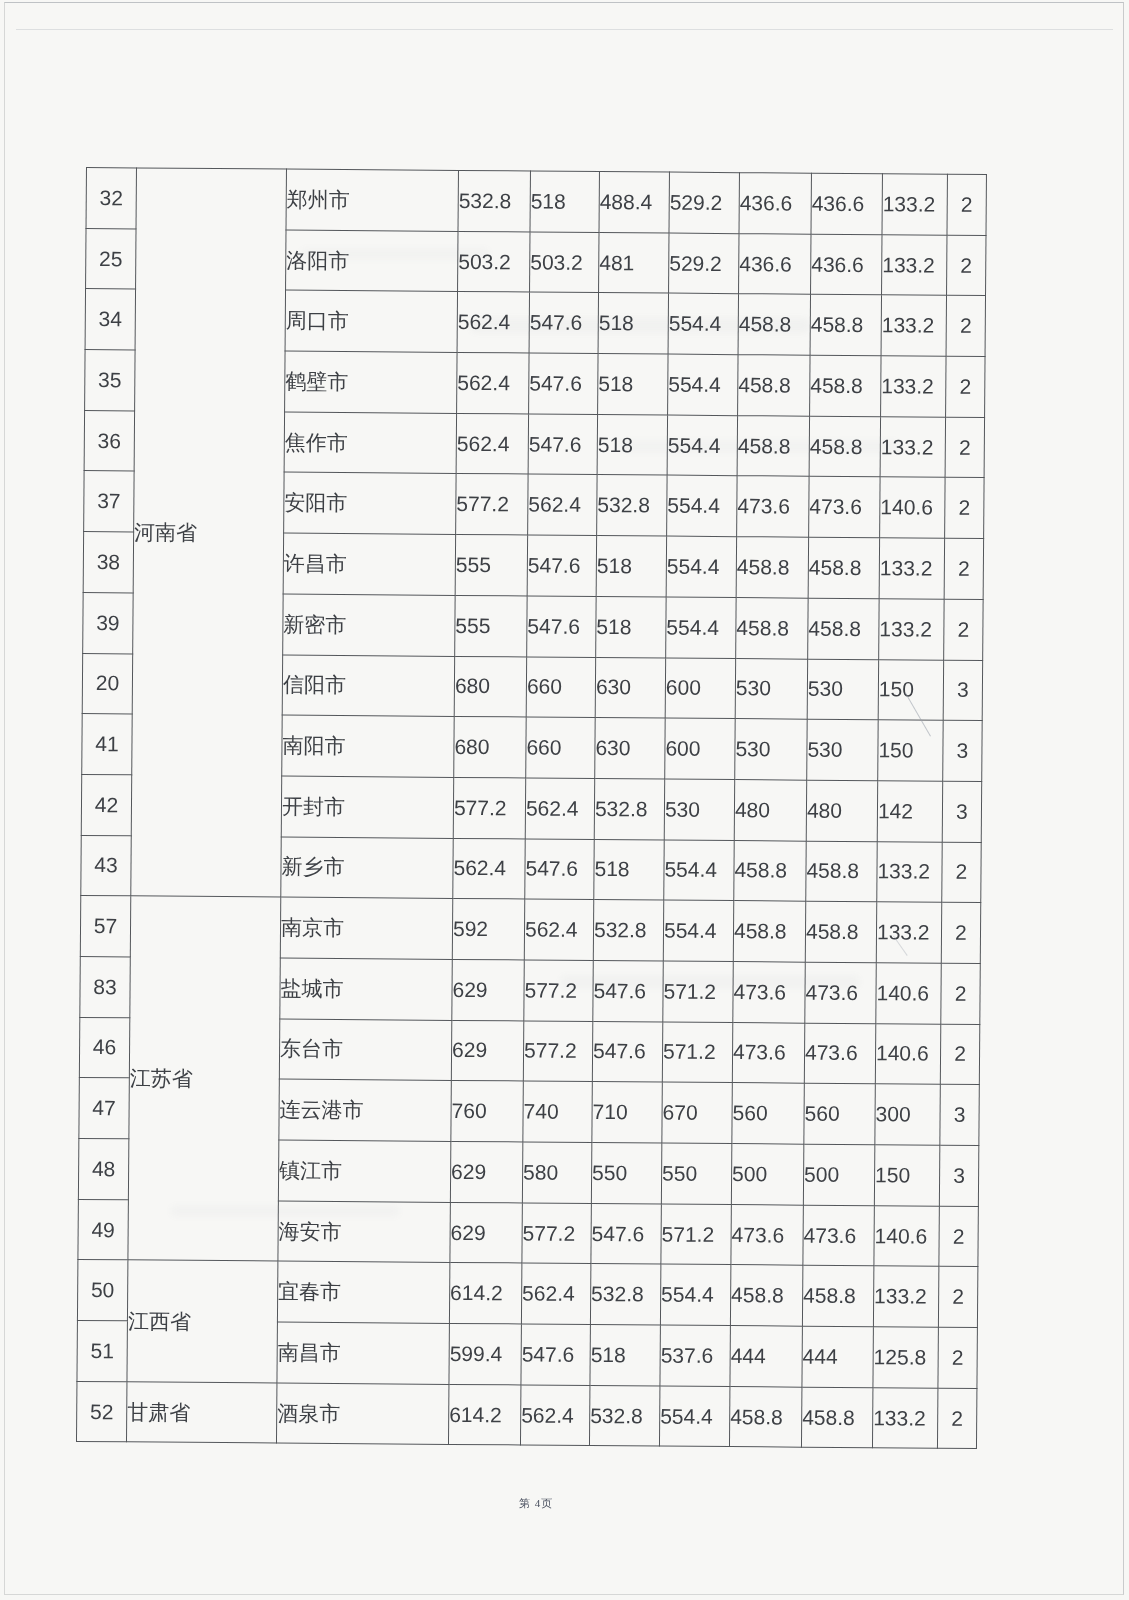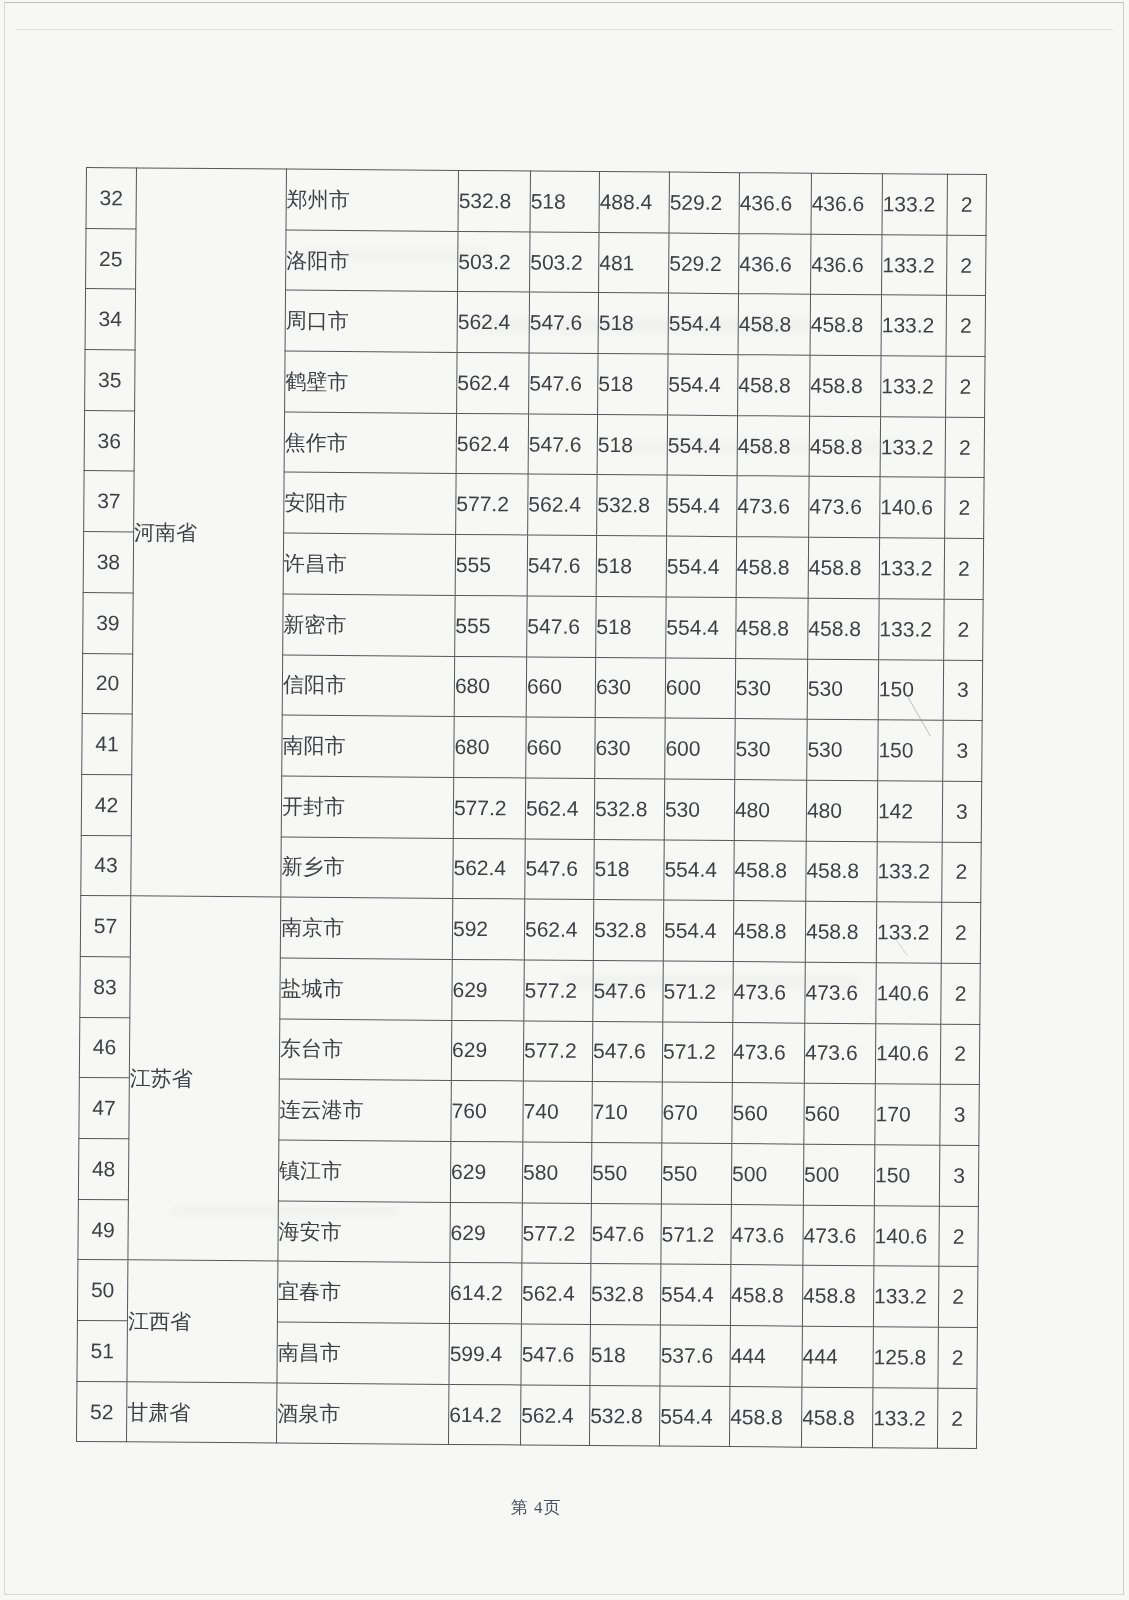--- a/index.html
+++ b/index.html
@@ -84,21 +84,21 @@
   td.c-val   { text-align: left; padding-left: 8px; }
   td.c-grade { text-align: center; font-size: 20px; }
 
   .footer {
     position: absolute;
     left: 86px;
     width: 900px;
     top: 1496px;
     text-align: center;
     font-family: "Liberation Serif", "DejaVu Serif", serif;
-    font-size: 17px;
+    font-size: 11px;
     color: #4b5160;
     letter-spacing: 1px;
   }
 </style>
 </head>
 <body>
 
 <div class="page">
   <div class="page-frame"></div>
   <div class="bleed-line"></div>
@@ -309,21 +309,21 @@
   </tr>
           <tr>
     <td class="c-no">47</td>
     <td class="c-city">连云港市</td>
     <td class="c-val">760</td>
     <td class="c-val">740</td>
     <td class="c-val">710</td>
     <td class="c-val">670</td>
     <td class="c-val">560</td>
     <td class="c-val">560</td>
-    <td class="c-val">170</td>
+    <td class="c-val">300</td>
     <td class="c-grade">3</td>
   </tr>
           <tr>
     <td class="c-no">48</td>
     <td class="c-city">镇江市</td>
     <td class="c-val">629</td>
     <td class="c-val">580</td>
     <td class="c-val">550</td>
     <td class="c-val">550</td>
     <td class="c-val">500</td>

